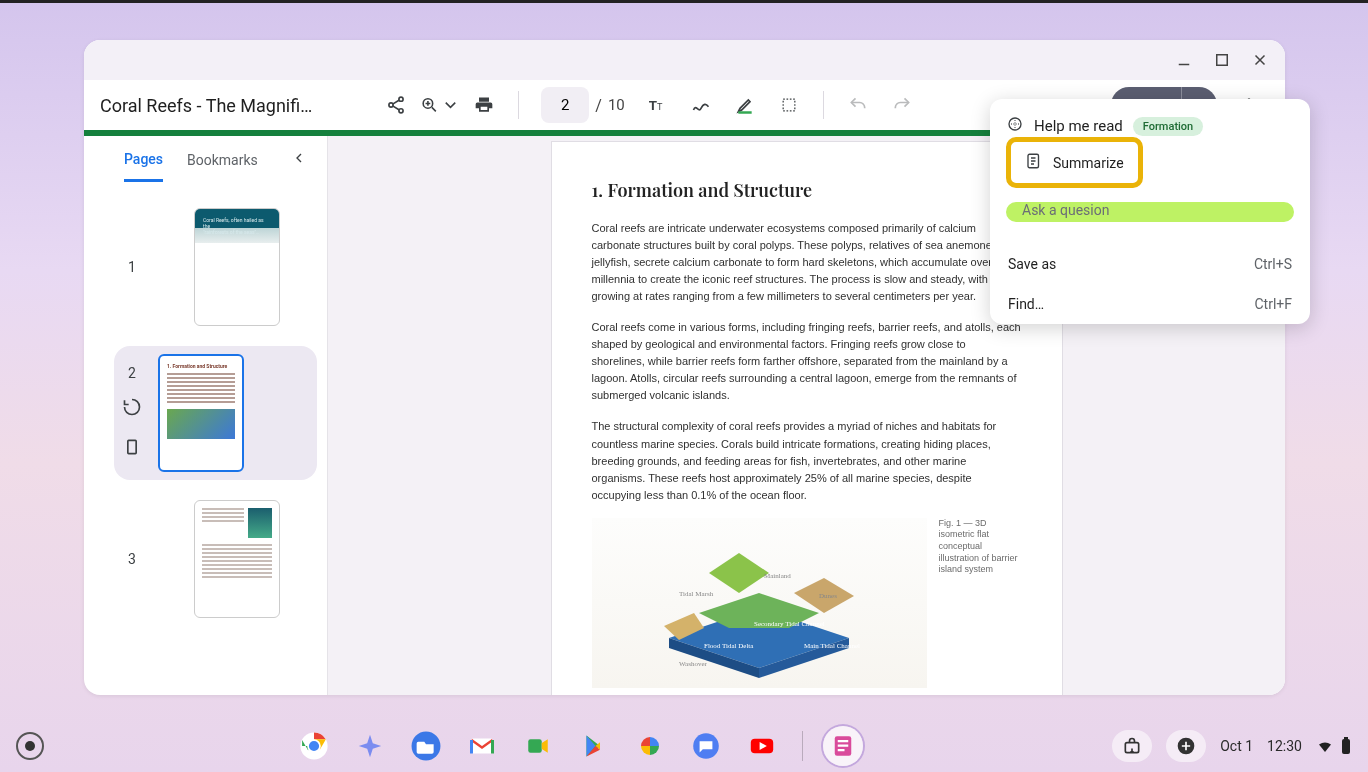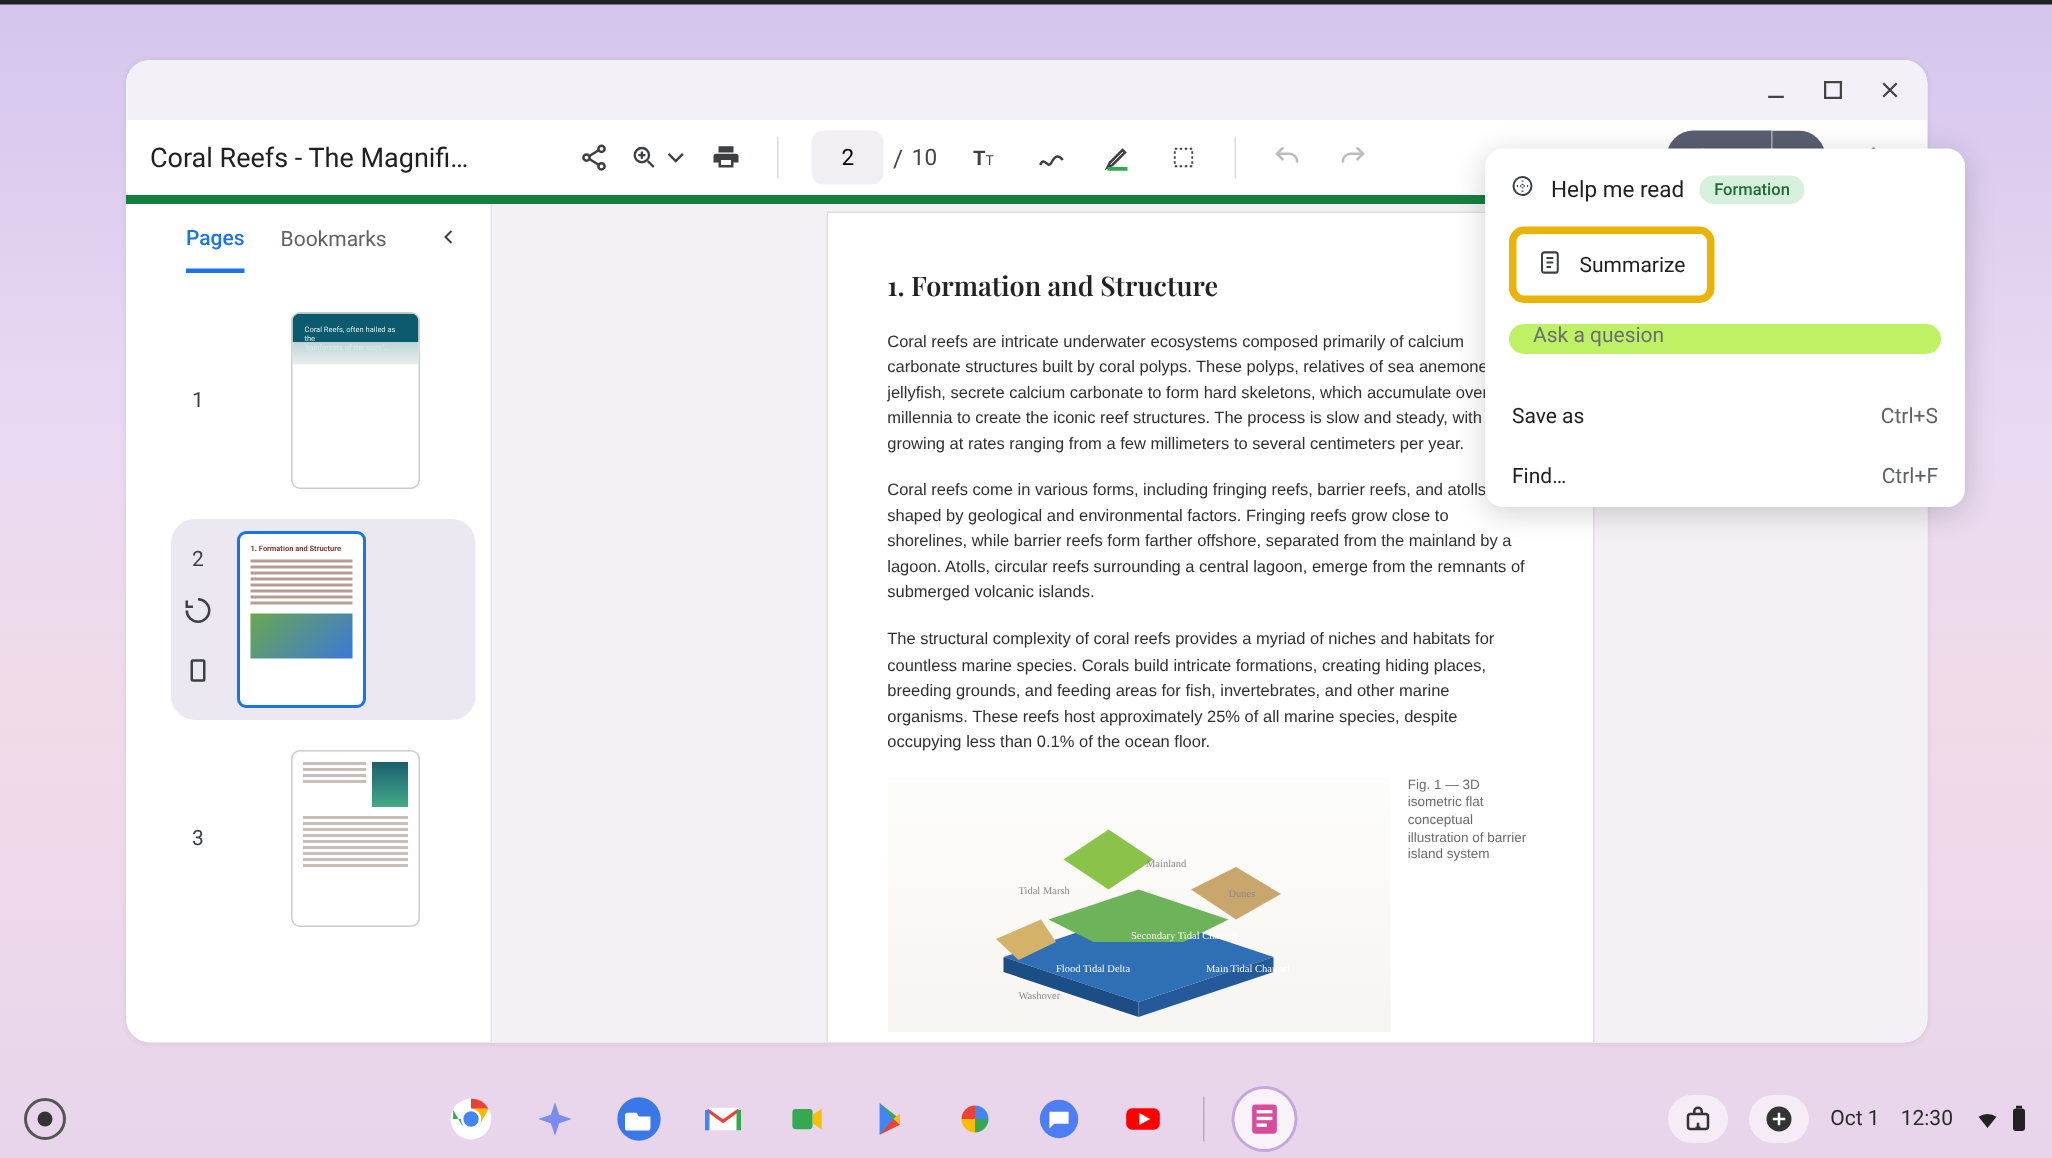--- a/index.html
+++ b/index.html
@@ -62,21 +62,21 @@
 .figure-img { width:335px; height:170px; background:linear-gradient(180deg,#fdfdfc,#f7f5f0); display:flex; align-items:flex-start; justify-content:center;}
 .figure-cap { font-size:9px; color:#6b6b6b; line-height:1.3; font-family: Arial,sans-serif; flex:1;}
 
 
 .menu {
   position:absolute; right:58px; top:96px; width:320px; background:#fff; border-radius:12px;
   box-shadow: 0 4px 20px rgba(0,0,0,.18);
   display:flex; flex-direction:column; font-size:14px; color:#1f1f1f; z-index:50;
 }
 .menu-section { padding: 16px 16px 12px 16px; }
-.menu-header { display:flex; align-items:center; gap:10px; font-size:15px; margin-bottom:14px;}
+.menu-header { display:flex; align-items:center; gap:10px; font-size:15px; margin-bottom:0;}
 .badge { background:#d7f0dd; color:#1e6b34; font-size:11px; padding:3px 10px; border-radius:10px; font-weight:500;}
 .summarize-chip { display:inline-flex; align-items:center; gap:10px; height:51px; padding:0 14px; border:5px solid #eab308; border-radius:10px; cursor:pointer;}
 .ask-box { margin-top:14px; background:#bef264; border-radius:18px; height:20px; display:flex; padding:0 16px; color:#6b6e76;}
 .menu-divider { height:10px; }
 .menu-item { display:flex; justify-content:space-between; padding:12px 18px; cursor:pointer;}
 .shortcut { color:#5f6368;}
 
 
 .shelf {
   position:absolute; left:0; right:0; bottom:0; height:52px;

